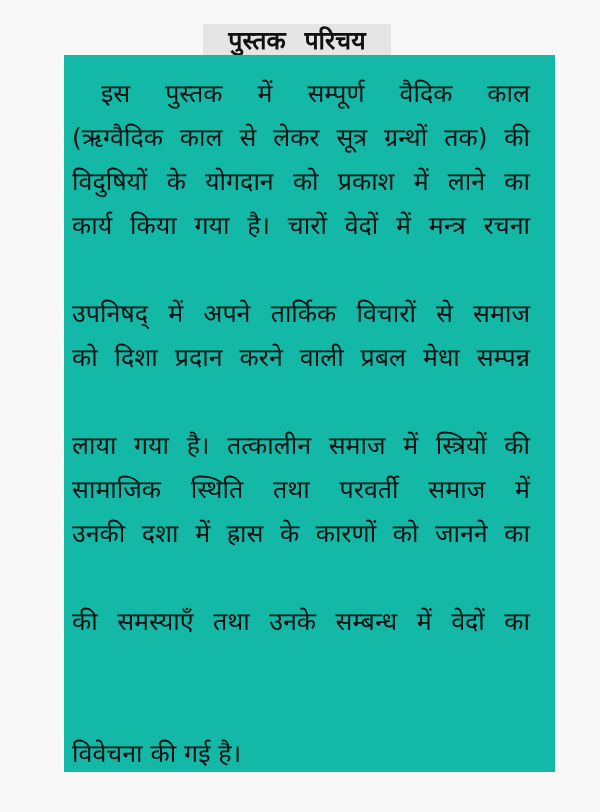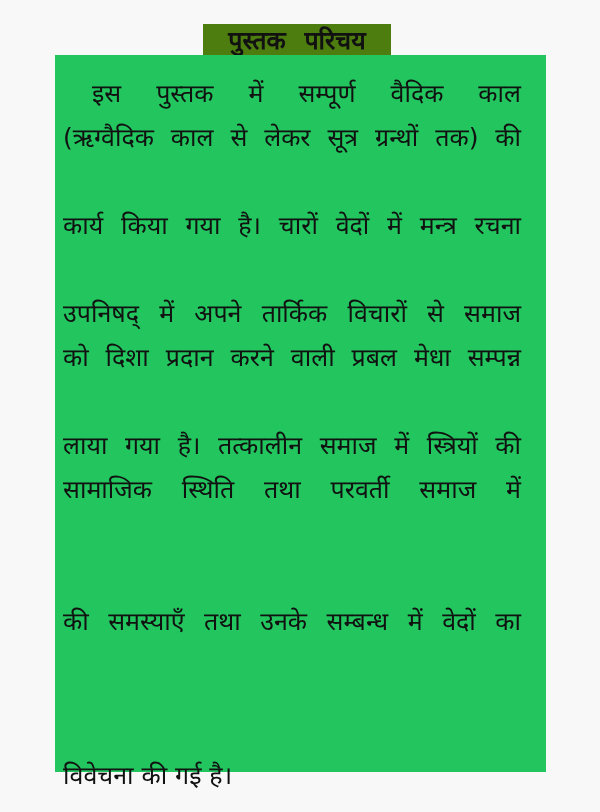--- a/index.html
+++ b/index.html
@@ -14,72 +14,73 @@
       overflow: hidden;
       font-family: "DejaVu Sans", sans-serif;
       color: #111111;
     }
     .title-box {
       position: absolute;
       left: 203px;
       top: 24px;
       width: 188px;
       height: 34px;
-      background: #4d7c0f;
+      background: #e5e5e5;
       display: flex;
       align-items: flex-end;
       justify-content: center;
     }
     .title {
       font-size: 25px;
       font-weight: bold;
       letter-spacing: 0px;
       word-spacing: 10px;
       line-height: 34px;
       white-space: nowrap;
     }
     .text-box {
       position: absolute;
-      left: 55px;
+      left: 64px;
       top: 55px;
       width: 491px;
       height: 717px;
-      background: #22c55e;
+      background: #14b8a6;
       text-decoration: underline;
     }
     .line {
       position: absolute;
       left: 8px;
       width: 458px;
       font-size: 25px;
       line-height: 40px;
       height: 40px;
       white-space: nowrap;
       text-align: justify;
       text-align-last: justify;
     }
     .line.indent {
       left: 37px;
       width: 429px;
     }
     .line.last {
       text-align-last: left;
-      margin-top: 22px;
     }
   </style>
 </head>
 <body>
 
 <div class="title-box">
   <span class="title">पुस्तक परिचय</span>
 </div>
 
 <div class="text-box">
   <div class="line indent" style="top:19px">इस पुस्तक में सम्पूर्ण वैदिक काल</div>
   <div class="line" style="top:63px">(ऋग्वैदिक काल से लेकर सूत्र ग्रन्थों तक) की</div>
+  <div class="line" style="top:107px">विदुषियों के योगदान को प्रकाश में लाने का</div>
   <div class="line" style="top:151px">कार्य किया गया है। चारों वेदों में मन्त्र रचना</div>
   <div class="line" style="top:283px">को दिशा प्रदान करने वाली प्रबल मेधा सम्पन्न</div>
   <div class="line" style="top:239px">उपनिषद् में अपने तार्किक विचारों से समाज</div>
   <div class="line" style="top:371px">लाया गया है। तत्कालीन समाज में स्त्रियों की</div>
   <div class="line" style="top:415px">सामाजिक स्थिति तथा परवर्ती समाज में</div>
+  <div class="line" style="top:459px">उनकी दशा में ह्रास के कारणों को जानने का</div>
   <div class="line" style="top:547px">की समस्याएँ तथा उनके सम्बन्ध में वेदों का</div>
   <div class="line last" style="top:679px">विवेचना की गई है।</div>
 </div>
 
 </body></html>

